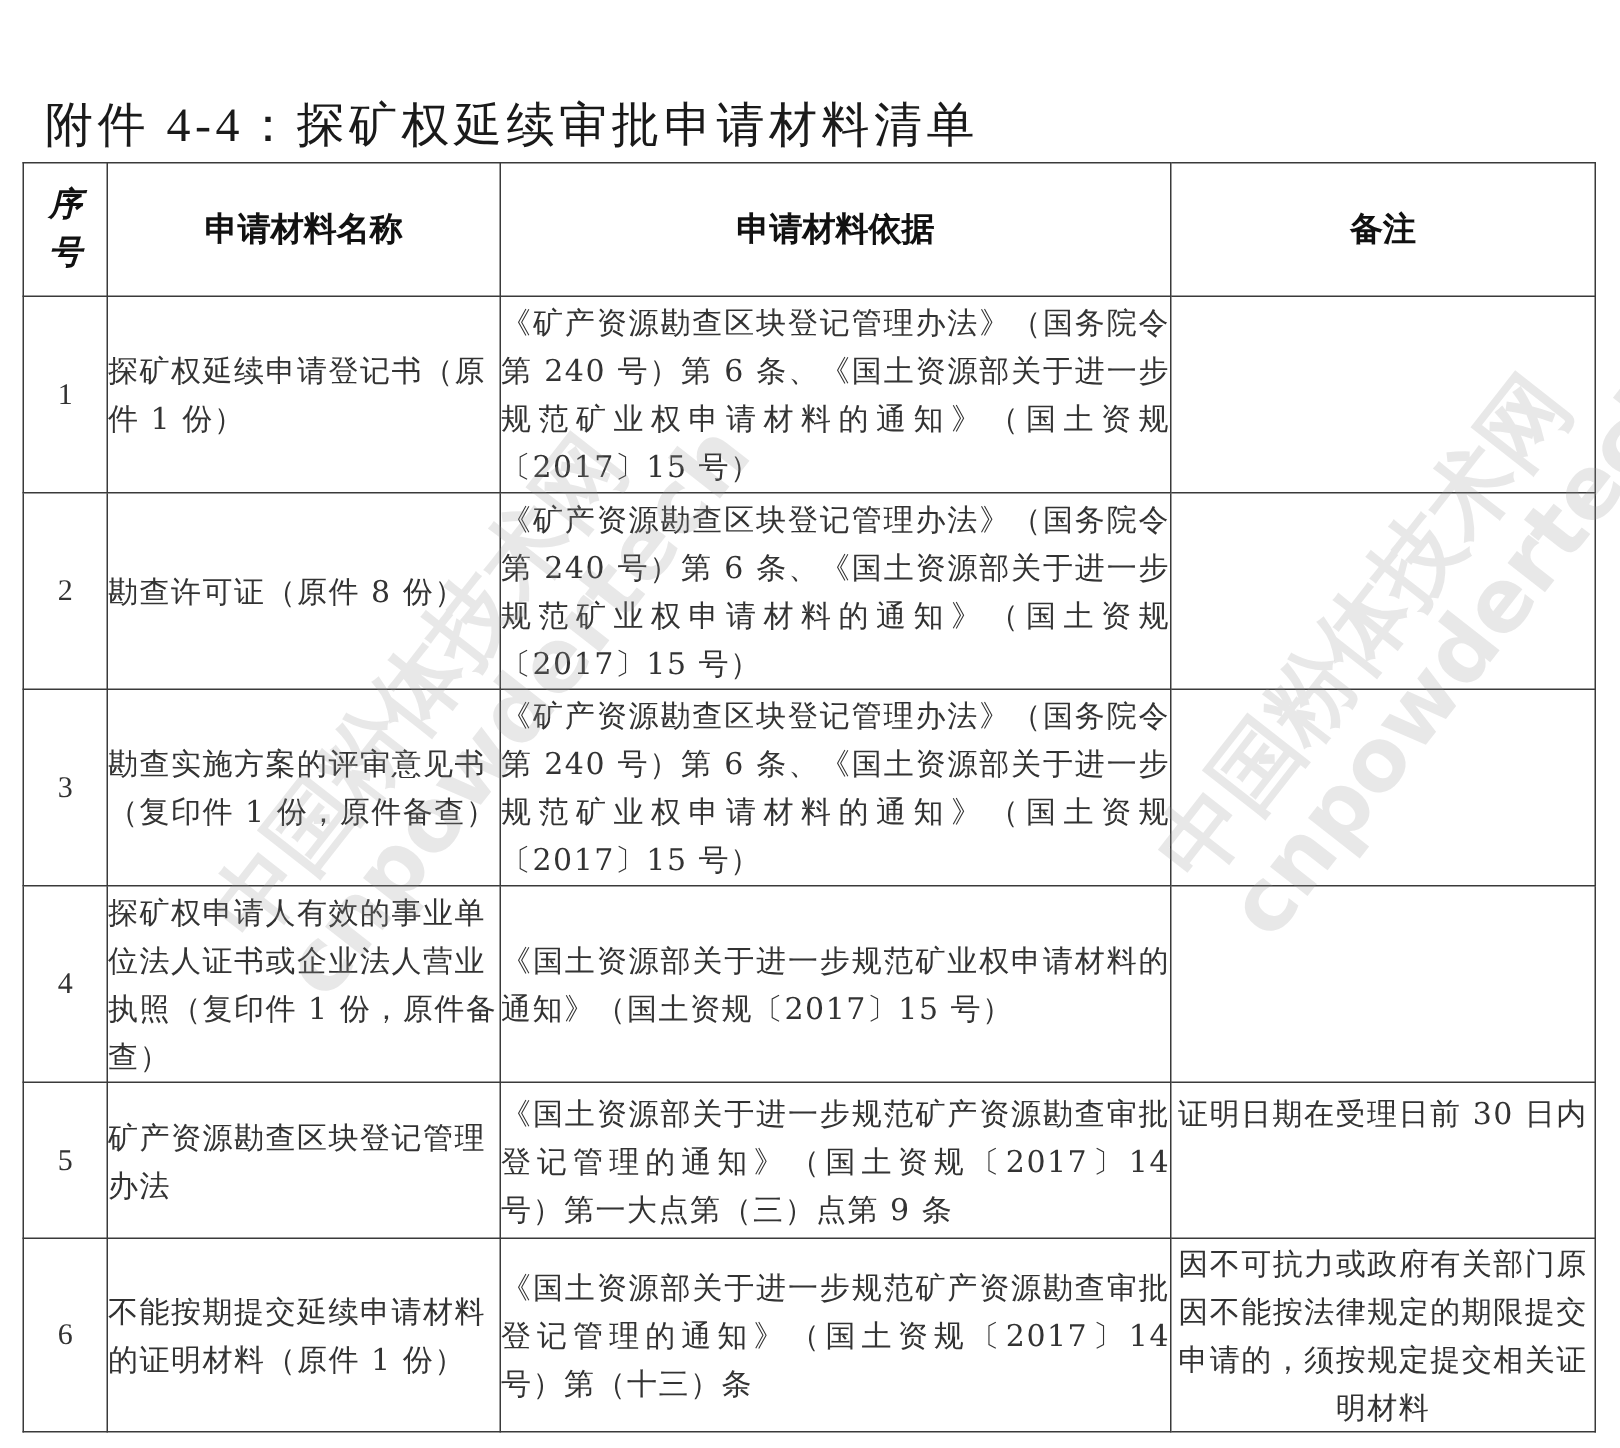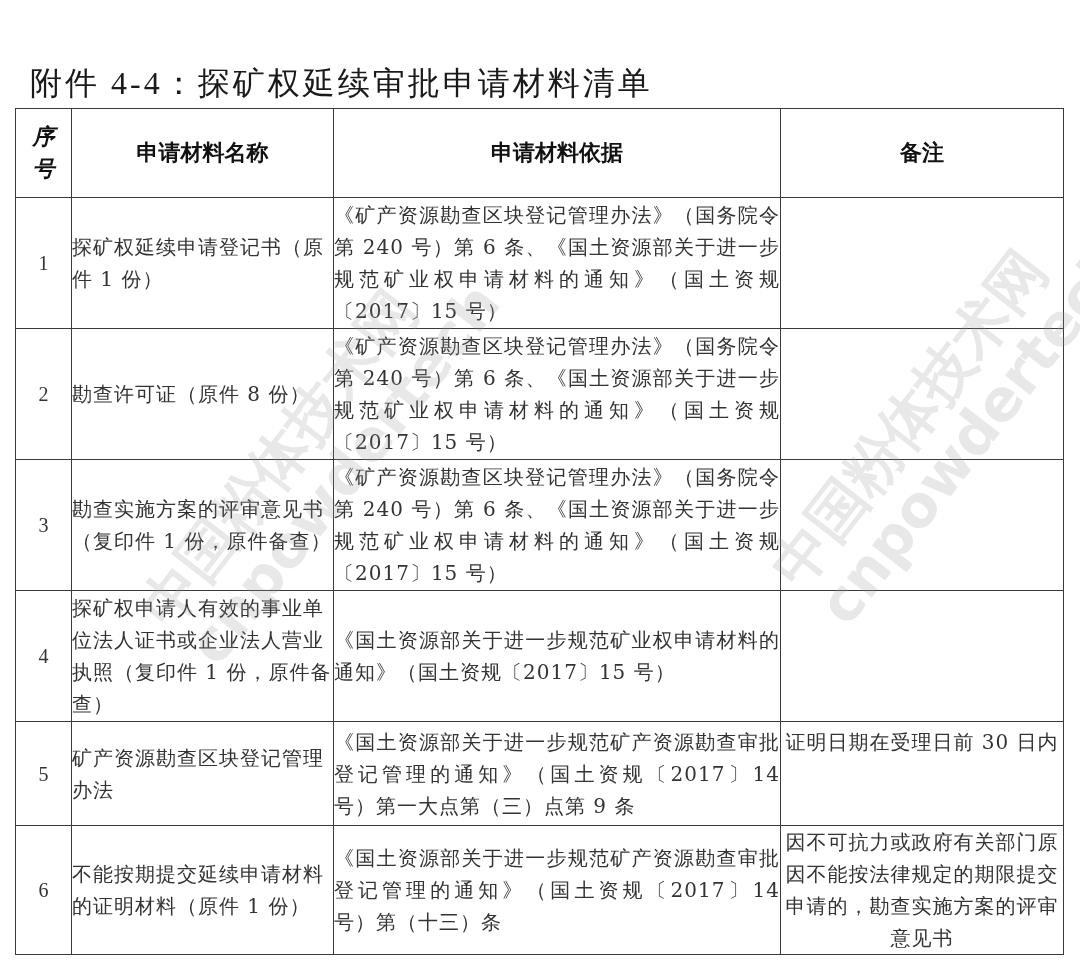--- a/index.html
+++ b/index.html
@@ -96,21 +96,21 @@
     <tr class="r5">
       <td class="no">5</td>
       <td class="name">矿产资源勘查区块登记管理办法</td>
       <td class="basis">《国土资源部关于进一步规范矿产资源勘查审批登记管理的通知》（国土资规〔2017〕14 号）第一大点第（三）点第 9 条</td>
       <td class="note top">证明日期在受理日前 30 日内</td>
     </tr>
     <tr class="r6">
       <td class="no">6</td>
       <td class="name">不能按期提交延续申请材料的证明材料（原件 1 份）</td>
       <td class="basis">《国土资源部关于进一步规范矿产资源勘查审批登记管理的通知》（国土资规〔2017〕14 号）第（十三）条</td>
-      <td class="note">因不可抗力或政府有关部门原因不能按法律规定的期限提交申请的，勘查实施方案的评审意见书</td>
+      <td class="note">因不可抗力或政府有关部门原因不能按法律规定的期限提交申请的，须按规定提交相关证明材料</td>
     </tr>
   </tbody>
 </table>
 
 <div class="watermark wm1">
   <div>中国粉体技术网</div>
   <div>cnpowdertech</div>
 </div>
 <div class="watermark wm2">
   <div>中国粉体技术网</div>

